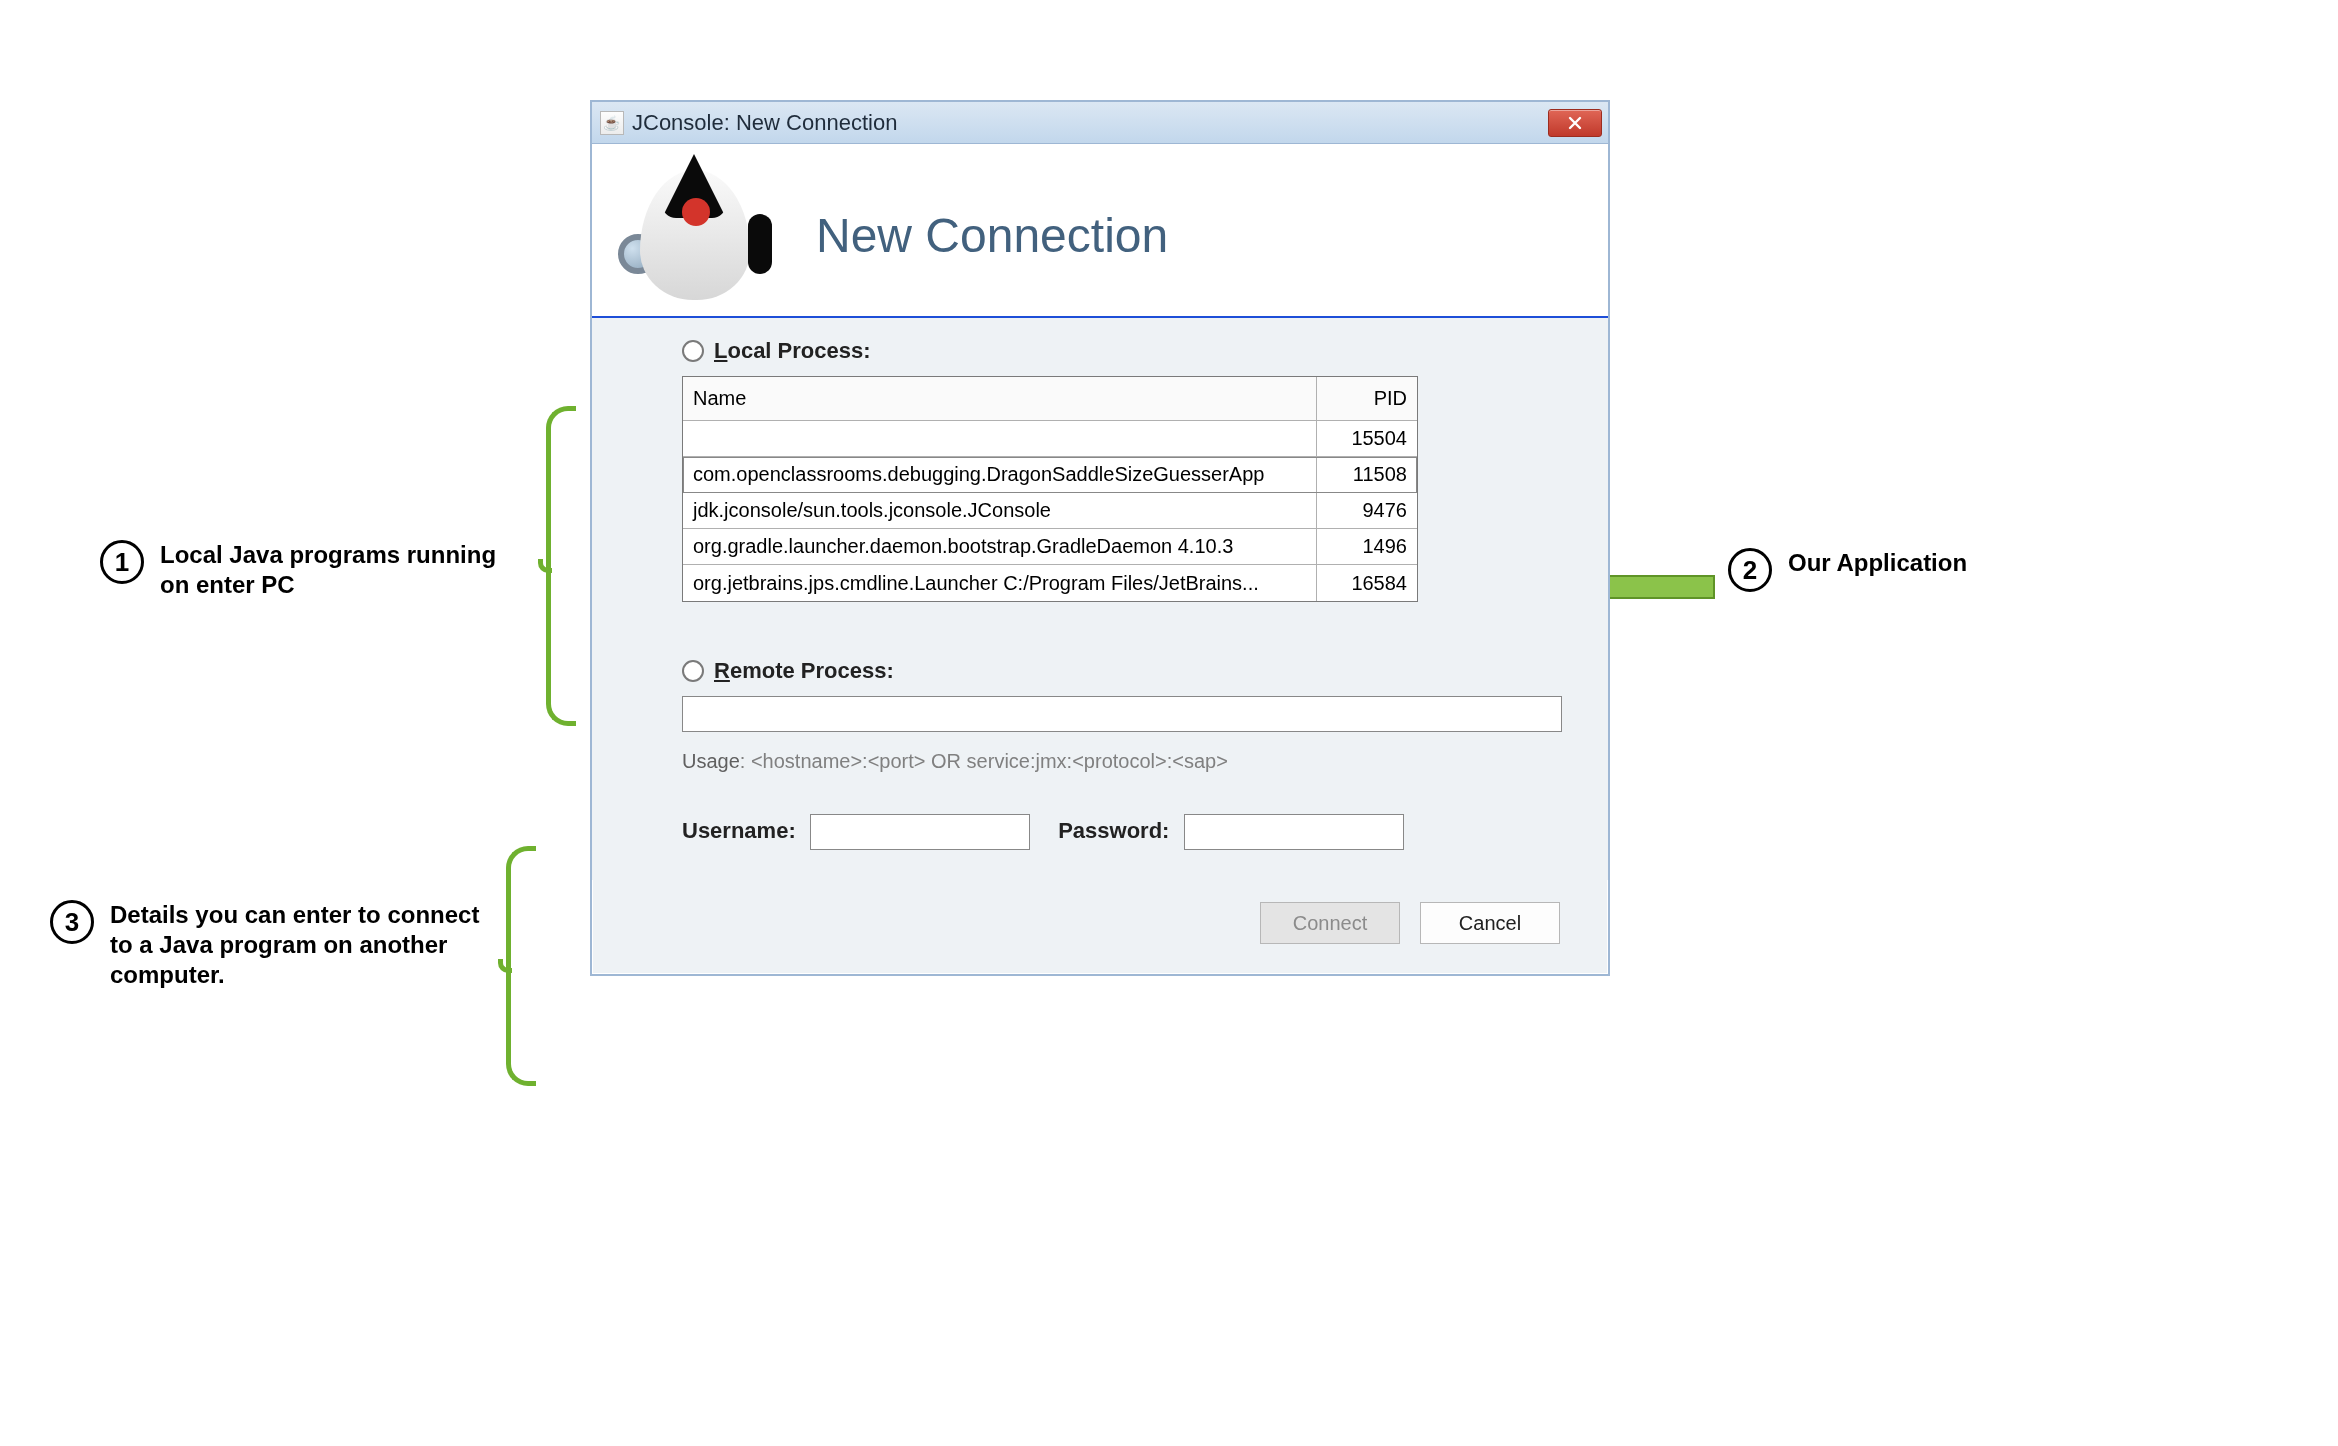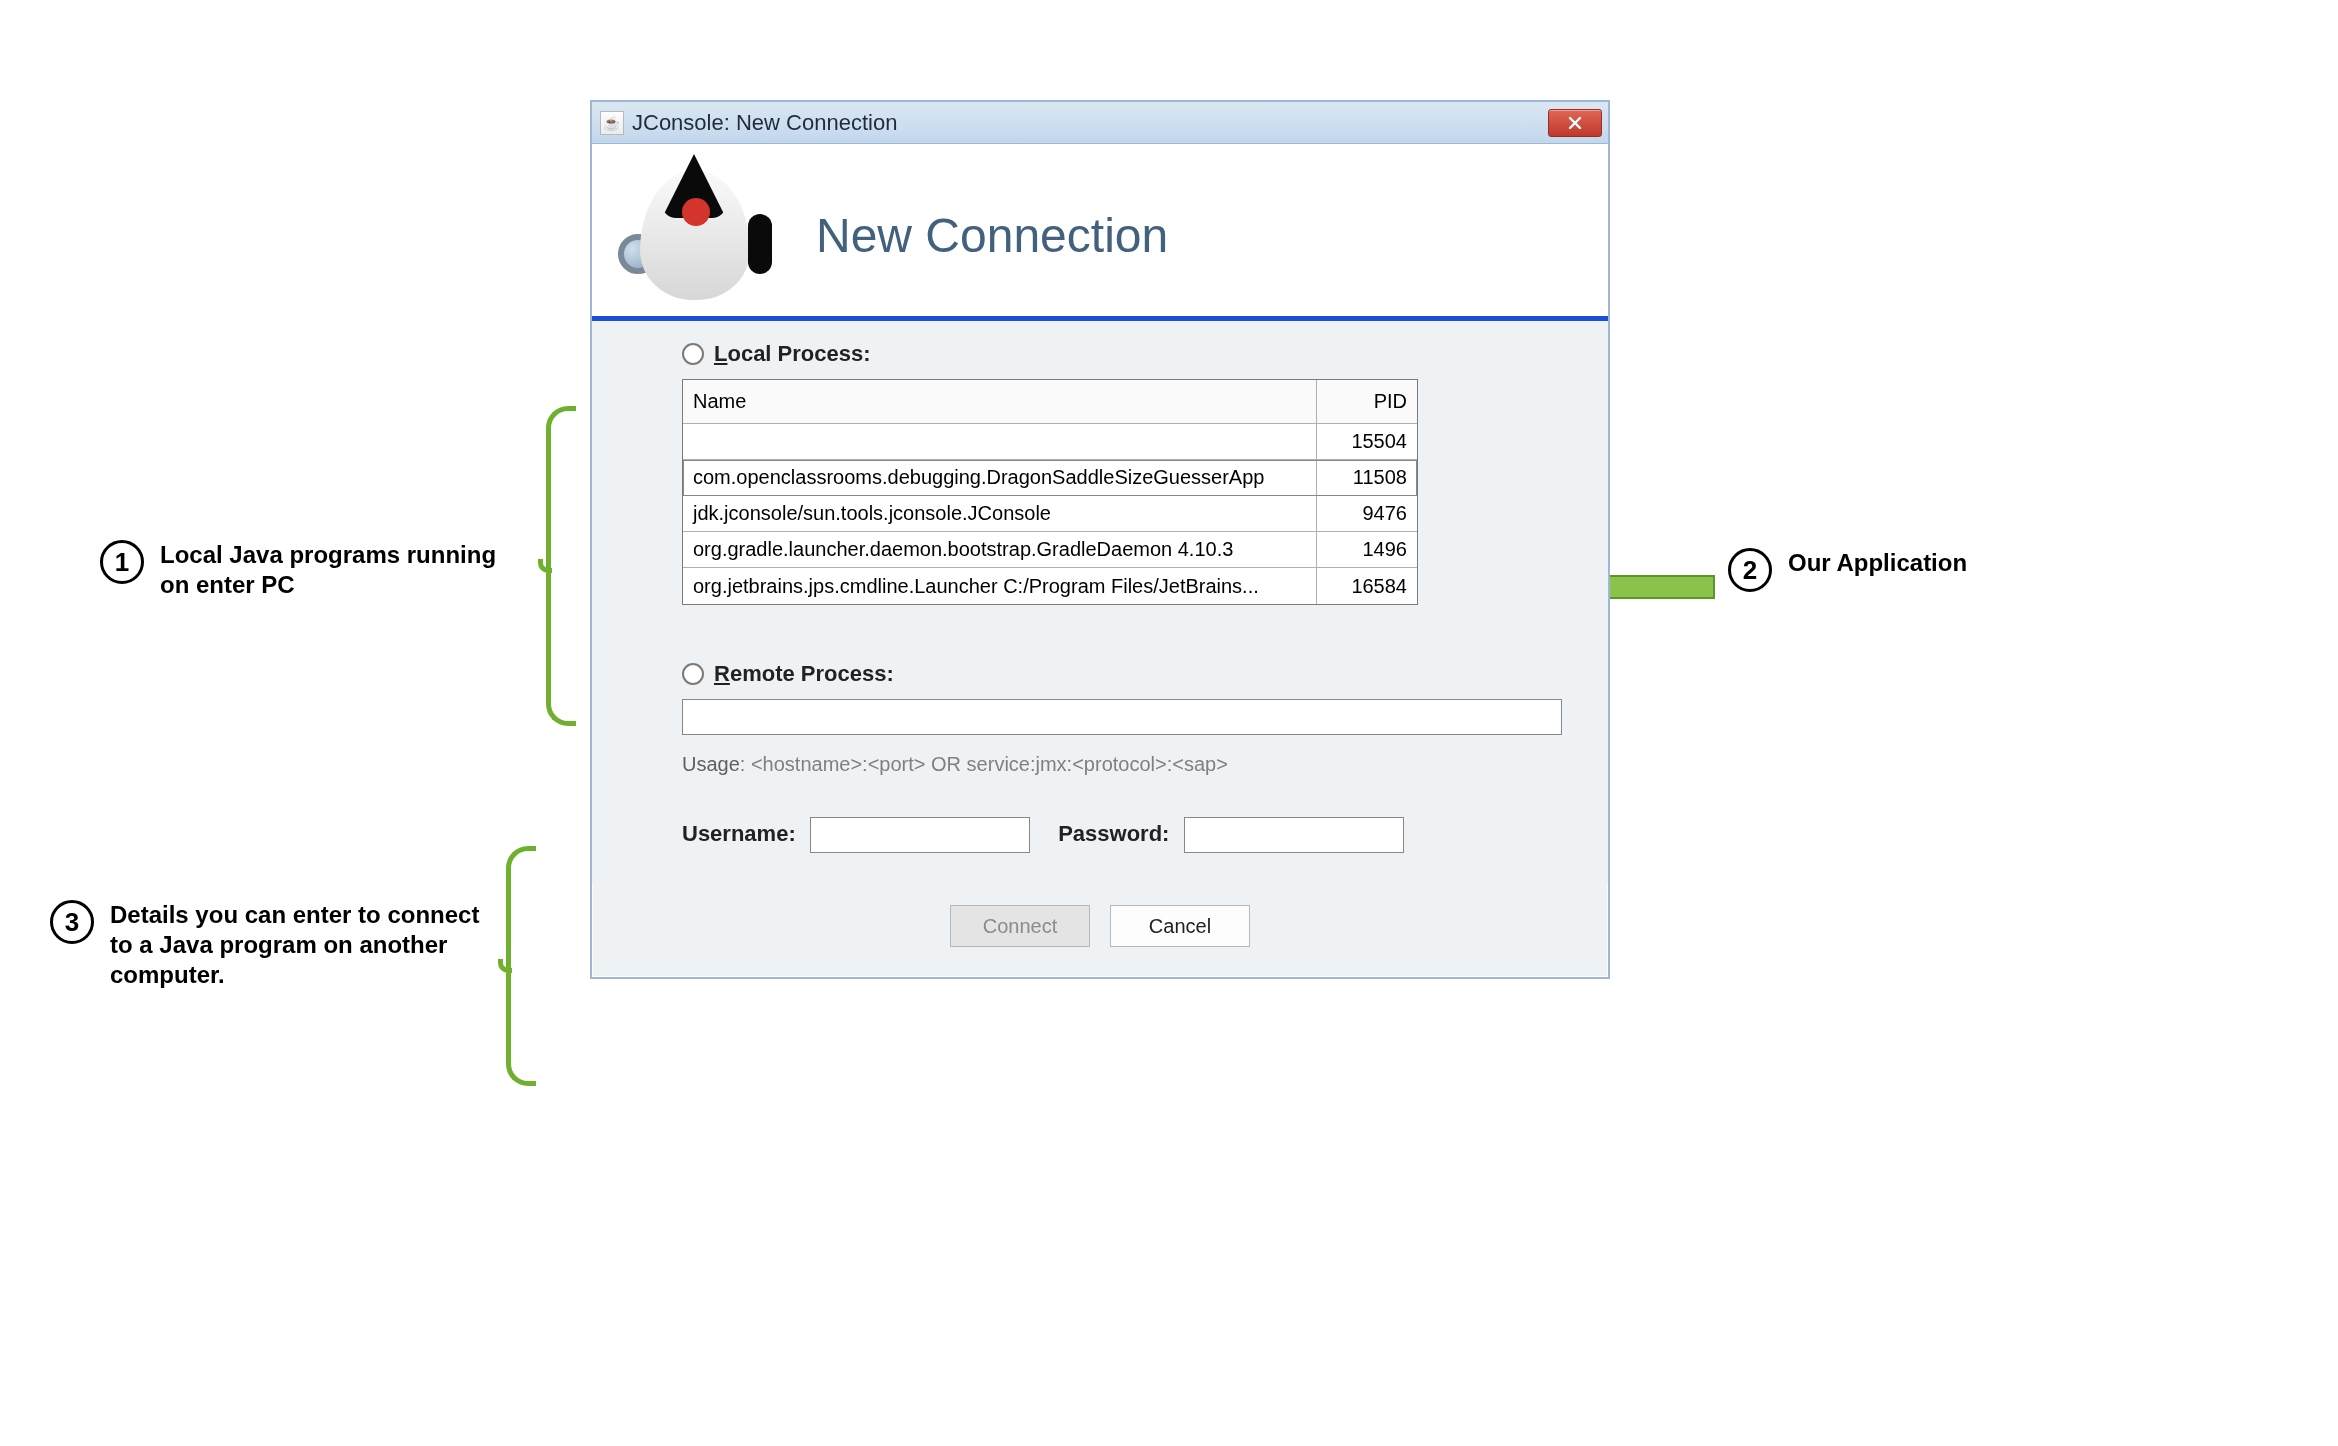--- a/index.html
+++ b/index.html
@@ -60,21 +60,21 @@
     color: #fff;
     display:flex;align-items:center;justify-content:center;
     box-shadow: inset 0 1px 0 rgba(255,255,255,0.4);
   }
   .closebtn svg { width:16px;height:16px; }
 
   .banner {
     background: #ffffff;
     padding: 16px 24px 6px 24px;
     display:flex; align-items:center;
-    border-bottom: 5px solid #1d4ed8;
+    border-bottom: 2px solid #1d4ed8;
   }
   .banner .mascot {
     width: 160px; height: 150px;
     position: relative;
     margin-right: 40px;
   }
   
   .mascot .body {
     position:absolute;left:24px;top:10px;width:110px;height:130px;
     background: linear-gradient(#fafafa,#d7d7d7);
@@ -163,21 +163,21 @@
     display:flex;gap:28px;margin-top:41px;align-items:center;
   }
   .creds label {
     font-size:22px;font-weight:700;color:#222;margin-right:10px;
   }
   .creds input {
     width:220px;height:36px;border:1px solid #888;background:#fff;font-size:18px;padding:0 6px;
   }
 
   .footer {
-    display:flex;justify-content:center;gap:20px;
+    display:flex;justify-content:flex-end;gap:20px;
     padding:22px 48px 30px 48px;
   }
   .btn {
     min-width:140px;height:42px;
     border:1px solid #b7b7b7;background:#fdfdfd;
     font-size:20px;color:#222;
     display:flex;align-items:center;justify-content:center;
   }
   .btn.primary {
     background:#e4e4e4;color:#8b8b8b;

